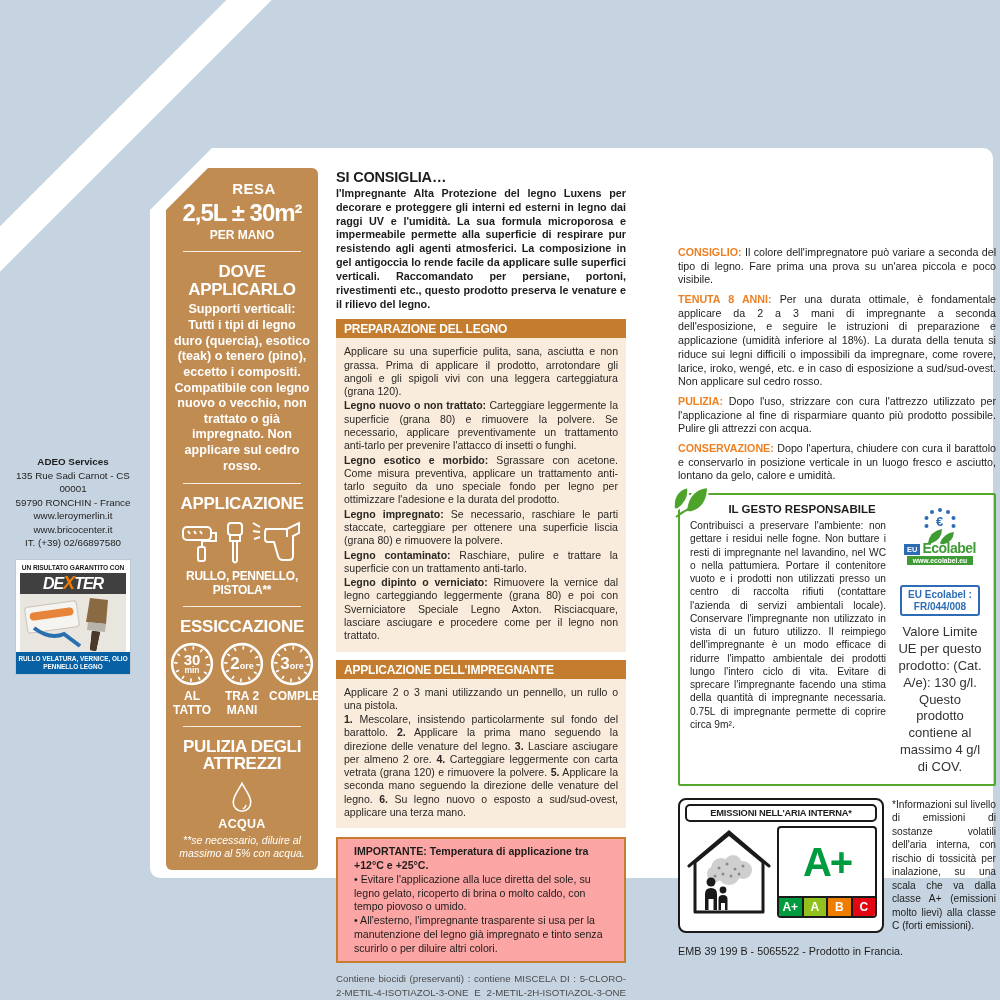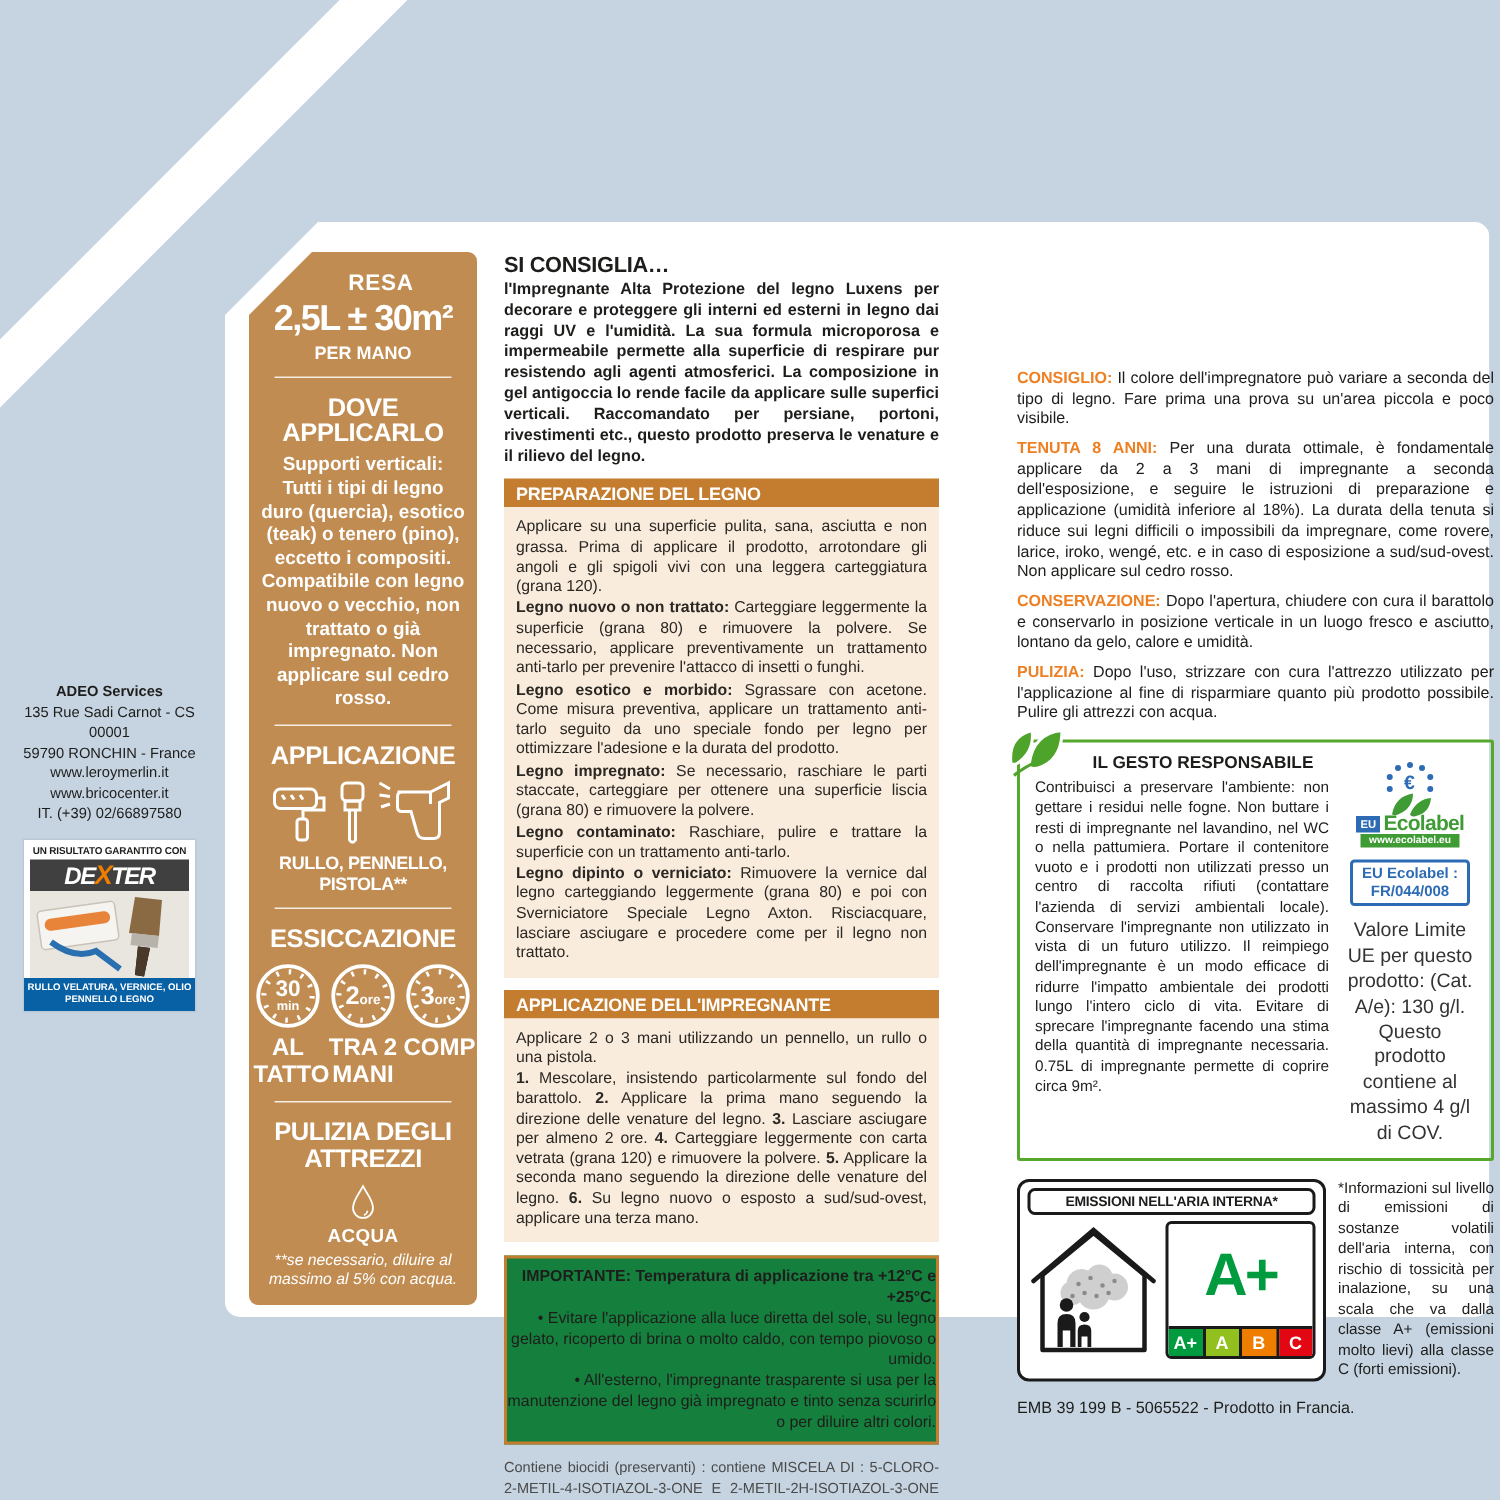--- a/index.html
+++ b/index.html
@@ -31,21 +31,21 @@
   .tan-cap { font-size:12px; font-weight:bold; letter-spacing:-.3px; }
   .clocks { display:flex; gap:6px; margin:3px 0 4px; }
   .clock { position:relative; width:44px; height:44px; }
   .clock svg { position:absolute; inset:0; }
   .clock-text { position:absolute; inset:0; display:flex; flex-direction:column; align-items:center; justify-content:center; line-height:.85; }
   .clock-text .v { font-size:15px; font-weight:bold; }
   .clock-text .u { font-size:8.5px; font-weight:bold; }
   .clock-inline { position:absolute; inset:0; display:flex; align-items:center; justify-content:center; }
   .clock-inline .v { font-size:17px; font-weight:bold; }
   .clock-inline .u { font-size:9px; font-weight:bold; margin-top:4px; }
-  .clock-labels { display:flex; gap:4px; font-size:16px; font-weight:bold; line-height:1.1; }
+  .clock-labels { display:flex; gap:4px; font-size:12px; font-weight:bold; line-height:1.1; }
   .clock-labels span { width:46px; }
   .drop { margin:4px 0 2px; }
   .acqua { font-size:12.5px; font-weight:bold; letter-spacing:.3px; }
   .tan-note { font-size:10.5px; font-style:italic; line-height:1.25; margin-top:3px; }
 
   
   .adeo { position:absolute; left:6px; top:455px; width:134px; text-align:center; font-size:9.8px; line-height:1.38; color:#1d1d1b; }
   .adeo .b { font-weight:bold; }
   .dexter-card { position:absolute; left:16px; top:560px; width:114px; background:#fff; padding:4px 4px 0; box-shadow:0 0 0 1px rgba(0,0,0,.05); }
   .dexter-tagline { font-size:6.6px; font-weight:bold; letter-spacing:-.1px; color:#1d1d1b; text-align:center; margin-bottom:2px; white-space:nowrap; }
@@ -56,41 +56,41 @@
 
   
   .mid { position:absolute; left:186px; top:21px; width:290px; }
   .advice-title { font-size:14.5px; font-weight:bold; letter-spacing:-.2px; }
   .advice-text { font-size:10.8px; font-weight:bold; line-height:1.28; text-align:justify; margin-top:2px; }
   .sec { margin-top:8px; }
   .sec-h { background:#c47c2e; color:#fff; font-weight:bold; font-size:12px; letter-spacing:-.2px; padding:3px 8px 2px; }
   .sec-b { background:#f9ecdd; padding:7px 8px 8px; font-size:10.55px; line-height:1.26; text-align:justify; color:#2b2723; }
   .sec-b p { margin-bottom:1px; }
   .sec-b .b { font-weight:bold; }
-  .imp-box { border:2px solid #c47c2e; background:#15803d; margin-top:9px; padding:6px 0; font-size:10.6px; line-height:1.3;text-align:right; }
+  .imp-box { border:2px solid #c47c2e; background:#fca5a5; margin-top:9px; padding:6px 16px; font-size:10.6px; line-height:1.3; }
   .imp-box .t { font-weight:bold; }
   .imp-box p.bullet::before { content:"• "; }
   .biocides { margin-top:9px; font-size:9.7px; line-height:1.4; color:#4a4a4a; text-align:justify; }
 
   
   .rightcol { position:absolute; left:528px; top:98px; width:318px; }
   .note { font-size:10.7px; line-height:1.28; text-align:justify; margin-bottom:6px; }
   .note .lab { color:#ee8024; font-weight:bold; }
   .eco-box { position:relative; border:2px solid #56a82d; border-radius:2px; margin-top:10px; padding:8px 8px 8px 10px; display:flex; gap:8px;justify-content:center; }
   .leaf { position:absolute; left:-12px; top:-16px; background:transparent; }
   .eco-left { flex:1; }
   .eco-title { font-size:11.5px; font-weight:bold; text-align:center; margin:0 0 4px 28px; }
   .eco-text { font-size:10.2px; line-height:1.3; text-align:justify; }
   .eco-right { width:92px; display:flex; flex-direction:column; align-items:center; }
   .flower { margin-top:2px; }
   .ecl-row { display:flex; align-items:flex-end; gap:2px; margin-top:-4px; }
   .ecl-eu { background:#2d6cb5; color:#fff; font-size:7.5px; font-weight:bold; padding:1px 3px; }
   .ecl-name { color:#3f9c35; font-size:14px; font-weight:bold; letter-spacing:-.5px; line-height:1; }
   .ecl-url { background:#3f9c35; color:#fff; font-size:6.8px; font-weight:bold; padding:1px 6px; margin-top:1px; }
-  .ecl-code { border:2px solid #2d6cb5; border-radius:3px; color:#2d6cb5; font-weight:bold; font-size:10px; text-align:center; line-height:1.15; padding:2px 6px; margin-top:8px; }
+  .ecl-code { border:2px solid #2d6cb5; border-radius:3px; color:#2d6cb5; font-weight:bold; font-size:10px; text-align:center; line-height:1.15; padding:2px 6px; margin-top:20px; }
   .voc { font-size:13px; line-height:1.3; text-align:center; color:#333; margin-top:8px; }
   .emis-row { display:flex; gap:8px; margin-top:12px; }
   .emis-box { width:206px; border:2px solid #1a1a1a; border-radius:8px; padding:4px 5px 5px; background:#fff; }
   .emis-head { border:2px solid #1a1a1a; border-radius:5px; font-size:9.3px; font-weight:bold; text-align:center; padding:2px 2px; letter-spacing:-.2px; }
   .emis-body { display:flex; gap:4px; margin-top:4px; }
   .emis-house { width:88px; }
   .emis-grade-box { flex:1; border:2px solid #1a1a1a; border-radius:4px; overflow:hidden; display:flex; flex-direction:column; }
   .emis-grade { flex:1; display:flex; align-items:center; justify-content:center; color:#009b3e; font-size:40px; font-weight:bold; line-height:1; letter-spacing:-2px; }
   .emis-scale { display:flex; height:20px; border-top:2px solid #1a1a1a; }
   .emis-scale span { flex:1; display:flex; align-items:center; justify-content:center; color:#fff; font-weight:bold; font-size:12px; border-right:2px solid #1a1a1a; }
@@ -247,22 +247,22 @@
         <p class="bullet">Evitare l'applicazione alla luce diretta del sole, su legno gelato, ricoperto di brina o molto caldo, con tempo piovoso o umido.</p>
         <p class="bullet">All'esterno, l'impregnante trasparente si usa per la manutenzione del legno già impregnato e tinto senza scurirlo o per diluire altri colori.</p>
       </div>
 
       <div class="biocides">Contiene biocidi (preservanti) : contiene MISCELA DI : 5-CLORO-2-METIL-4-ISOTIAZOL-3-ONE E 2-METIL-2H-ISOTIAZOL-3-ONE (3:1); 1,2-BENZISOTIAZOL-3(2H)-ONE. Può provocare una reazione allergica. Attenzione! In caso di vaporizzazione possono formarsi goccioline respirabili pericolose. Non respirare i vapori o le nebbie. Tenere fuori dalla portata dei bambini. Utilizzare soltanto all'aperto o in luogo ben ventilato. Smaltire il prodotto/recipiente in un centro di raccolta dei rifiuti (contattare le autorità locali). Nel caso di utilizzo a spruzzo, assicuratevi di indossare guanti e un abbigliamento adeguato e non respirare la nebbia.</div>
     </section>
 
     <section class="rightcol">
       <p class="note"><span class="lab">CONSIGLIO:</span><span> Il colore dell'impregnatore può variare a seconda del tipo di legno. Fare prima una prova su un'area piccola e poco visibile.</span></p>
       <p class="note"><span class="lab">TENUTA 8 ANNI:</span><span> Per una durata ottimale, è fondamentale applicare da 2 a 3 mani di impregnante a seconda dell'esposizione, e seguire le istruzioni di preparazione e applicazione (umidità inferiore al 18%). La durata della tenuta si riduce sui legni difficili o impossibili da impregnare, come rovere, larice, iroko, wengé, etc. e in caso di esposizione a sud/sud-ovest. Non applicare sul cedro rosso.</span></p>
+      <p class="note"><span class="lab">PULIZIA:</span><span> Dopo l'uso, strizzare con cura l'attrezzo utilizzato per l'applicazione al fine di risparmiare quanto più prodotto possibile. Pulire gli attrezzi con acqua.</span></p>
       <p class="note"><span class="lab">CONSERVAZIONE:</span><span> Dopo l'apertura, chiudere con cura il barattolo e conservarlo in posizione verticale in un luogo fresco e asciutto, lontano da gelo, calore e umidità.</span></p>
-      <p class="note"><span class="lab">PULIZIA:</span><span> Dopo l'uso, strizzare con cura l'attrezzo utilizzato per l'applicazione al fine di risparmiare quanto più prodotto possibile. Pulire gli attrezzi con acqua.</span></p>
 
       <div class="eco-box">
         <svg class="leaf" width="44" height="40" viewBox="0 0 44 40">
           <path d="M6 30 Q4 12 20 8 Q22 22 10 30 Q8 31 6 30 Z" fill="#4ea32b" stroke="#fff" stroke-width="2"></path>
           <path d="M18 32 Q20 10 40 8 Q40 28 24 33 Q20 34 18 32 Z" fill="#4ea32b" stroke="#fff" stroke-width="2"></path>
           <path d="M8 38 Q18 30 30 26" stroke="#4ea32b" stroke-width="2" fill="none"></path>
         </svg>
         <div class="eco-left">
           <div class="eco-title">IL GESTO RESPONSABILE</div>
           <div class="eco-text">Contribuisci a preservare l'ambiente: non gettare i residui nelle fogne. Non buttare i resti di impregnante nel lavandino, nel WC o nella pattumiera. Portare il contenitore vuoto e i prodotti non utilizzati presso un centro di raccolta rifiuti (contattare l'azienda di servizi ambientali locale). Conservare l'impregnante non utilizzato in vista di un futuro utilizzo. Il reimpiego dell'impregnante è un modo efficace di ridurre l'impatto ambientale dei prodotti lungo l'intero ciclo di vita. Evitare di sprecare l'impregnante facendo una stima della quantità di impregnante necessaria. 0.75L di impregnante permette di coprire circa 9m².</div>

